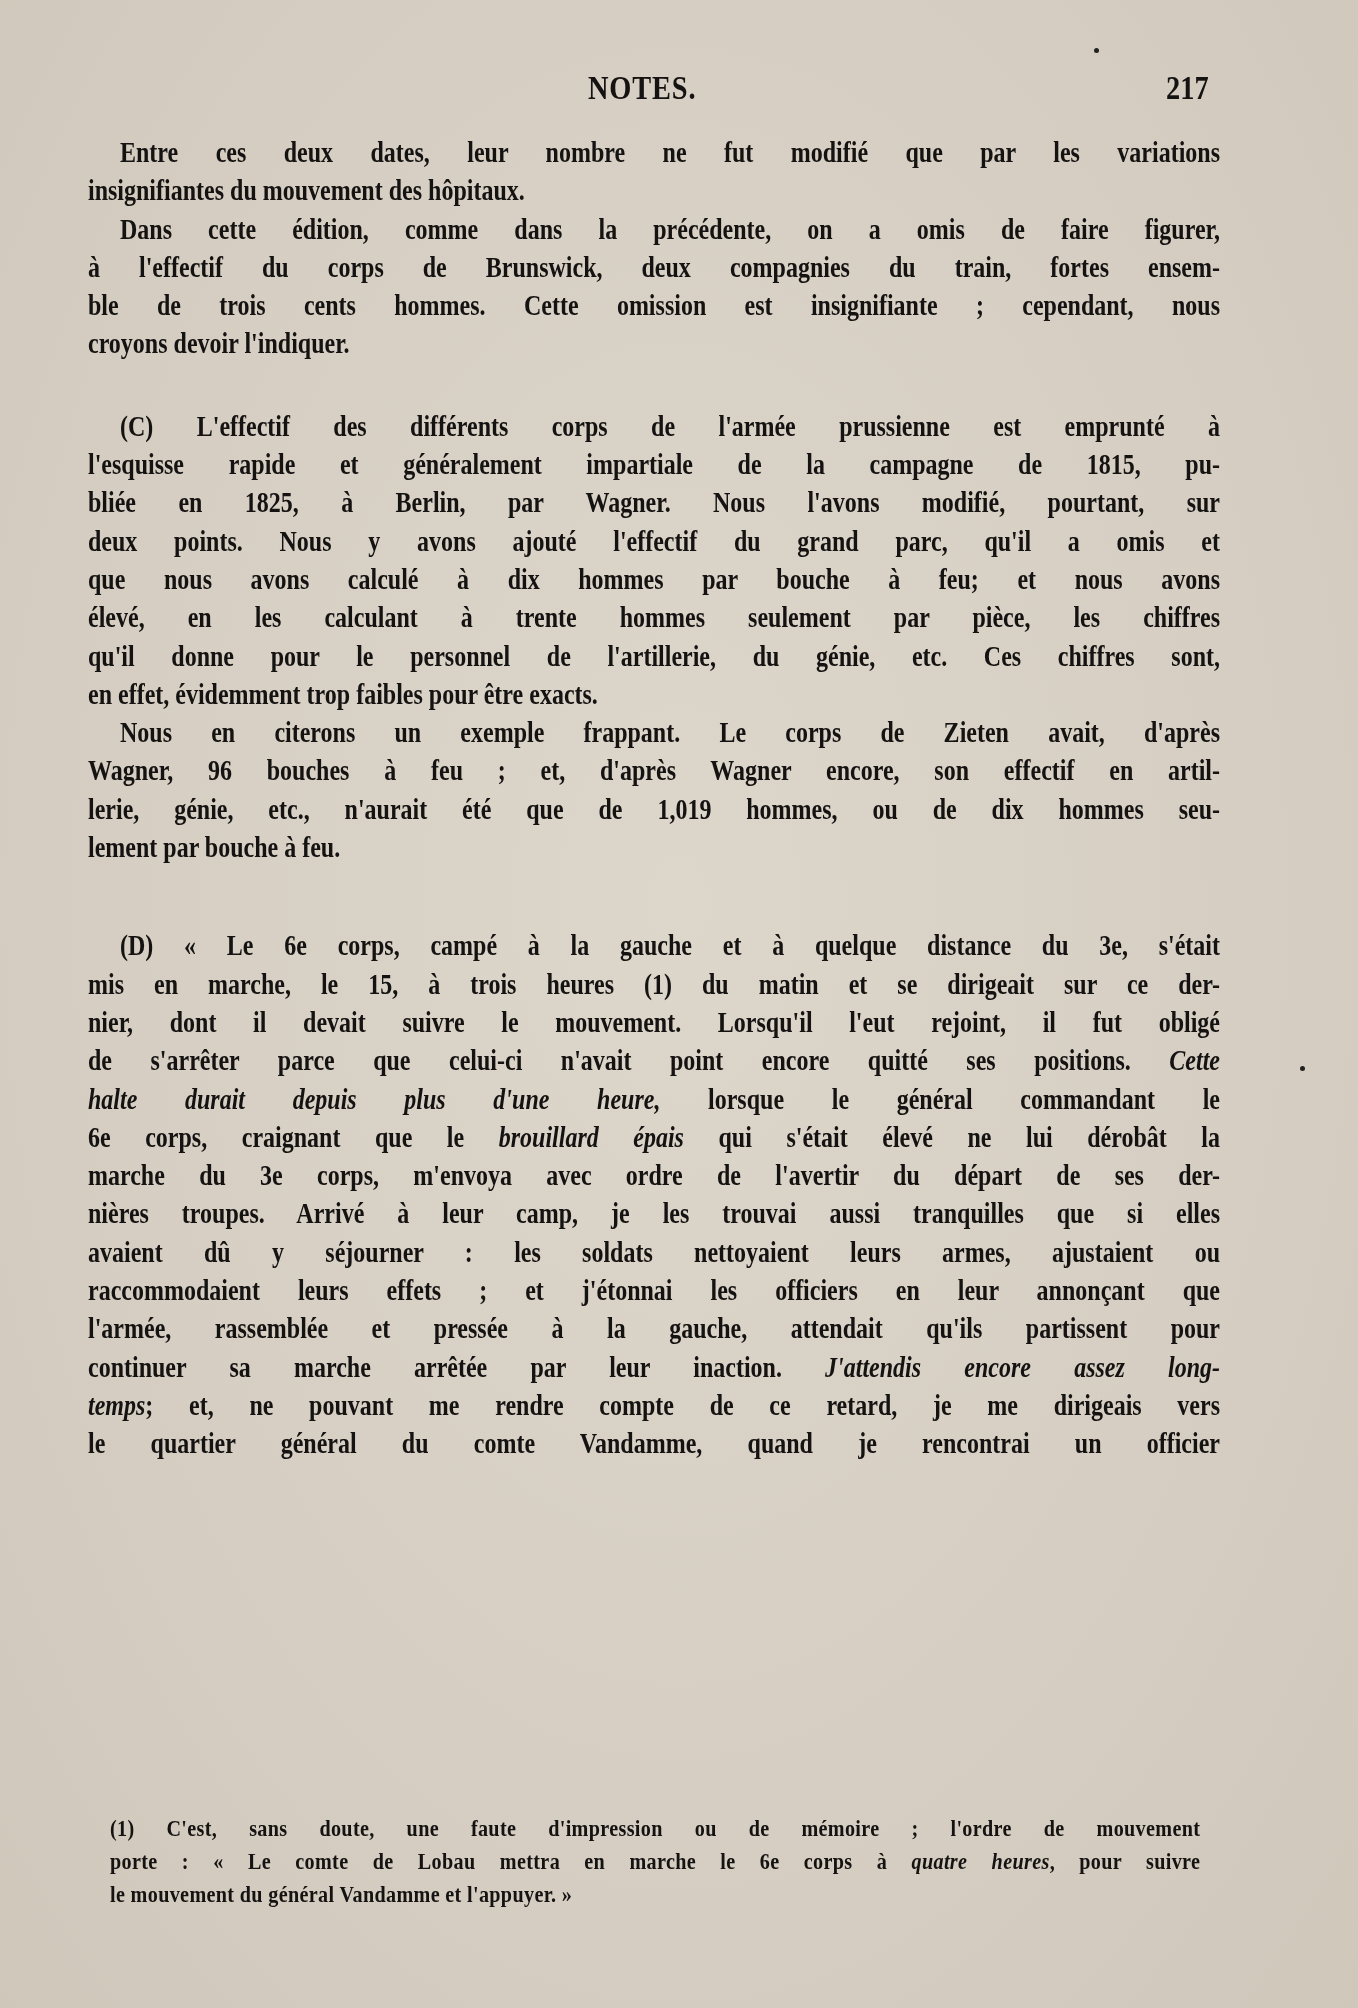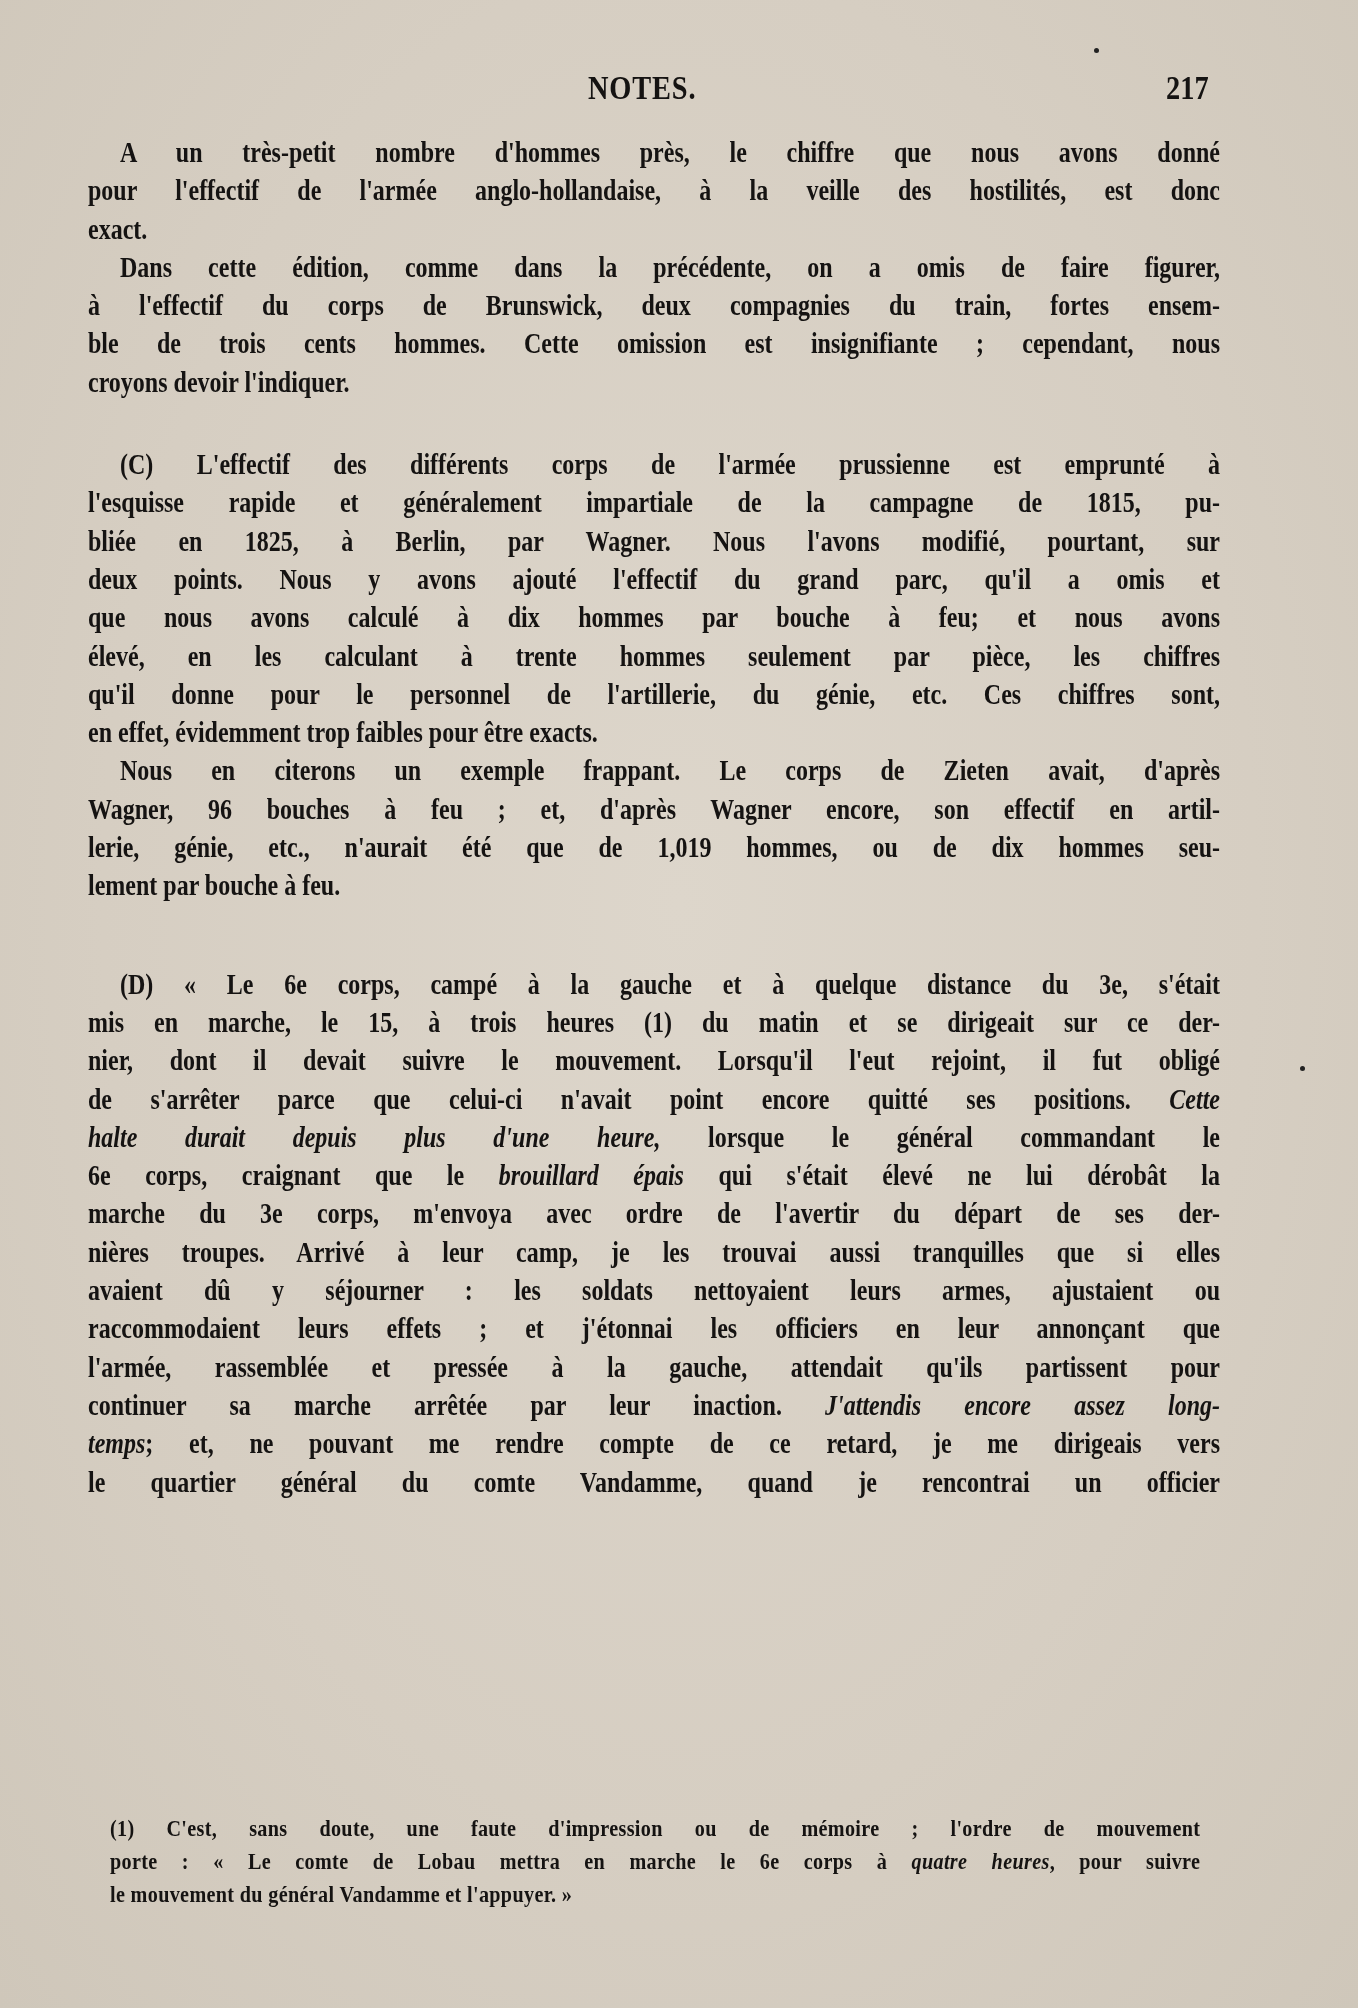--- a/index.html
+++ b/index.html
@@ -55,26 +55,25 @@
 
 <div class="page">
 
   <div class="header">
     <span class="running-title">NOTES.</span>
     <span class="page-number">217</span>
   </div>
 
   <div class="body">
 
+    <div>
+      <span class="line indent">Entre ces deux dates, leur nombre ne fut modifié que par les variations</span>
+      <span class="line last">insignifiantes du mouvement des hôpitaux.</span>
+    </div>
 
-    <div>
-      <span class="line indent">A un très-petit nombre d'hommes près, le chiffre que nous avons donné</span>
-      <span class="line">pour l'effectif de l'armée anglo-hollandaise, à la veille des hostilités, est donc</span>
-      <span class="line last">exact.</span>
-    </div>
 
     <div>
       <span class="line indent">Dans cette édition, comme dans la précédente, on a omis de faire figurer,</span>
       <span class="line">à l'effectif du corps de Brunswick, deux compagnies du train, fortes ensem-</span>
       <span class="line">ble de trois cents hommes. Cette omission est insignifiante ; cependant, nous</span>
       <span class="line last">croyons devoir l'indiquer.</span>
     </div>
 
     <div class="gap"></div>
 

